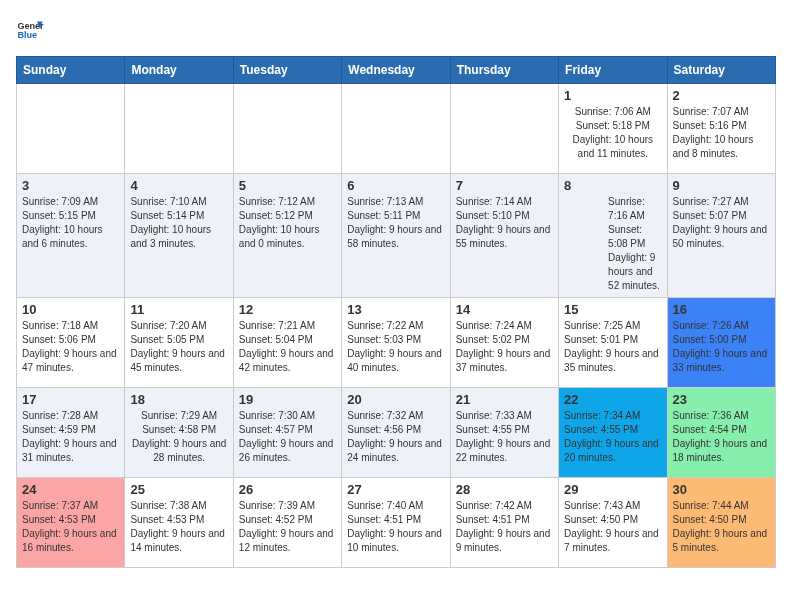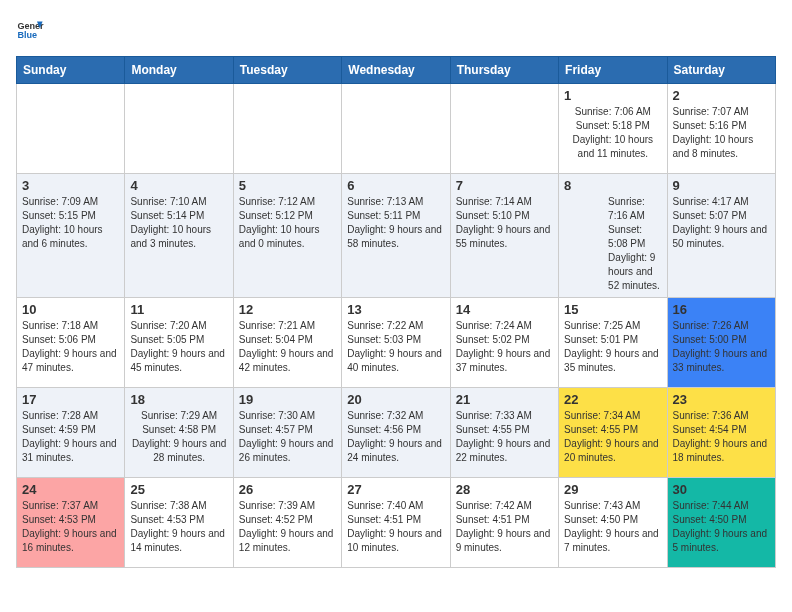--- a/index.html
+++ b/index.html
@@ -167,21 +167,21 @@
 Daylight: 9 hours and 55 minutes.</div>
         </td>
         <td style="background-color: rgb(238, 242, 248);">
           <div class="day-num">8</div>
           <div class="day-info" style="white-space: pre-line; margin-left: 44px;">Sunrise: 7:16 AM
 Sunset: 5:08 PM
 Daylight: 9 hours and 52 minutes.</div>
         </td>
         <td style="background-color: rgb(238, 242, 248);">
           <div class="day-num">9</div>
-          <div class="day-info" style="white-space: pre-line;">Sunrise: 4:17 AM
+          <div class="day-info" style="white-space: pre-line;">Sunrise: 7:27 AM
 Sunset: 5:07 PM
 Daylight: 9 hours and 50 minutes.</div>
         </td>
       </tr>
       <tr>
         <td style="background-color: rgb(255, 255, 255);">
           <div class="day-num">10</div>
           <div class="day-info" style="white-space: pre-line;">Sunrise: 7:18 AM
 Sunset: 5:06 PM
 Daylight: 9 hours and 47 minutes.</div>
@@ -247,27 +247,27 @@
           <div class="day-info" style="white-space: pre-line;">Sunrise: 7:32 AM
 Sunset: 4:56 PM
 Daylight: 9 hours and 24 minutes.</div>
         </td>
         <td style="background-color: rgb(238, 242, 248);">
           <div class="day-num">21</div>
           <div class="day-info" style="white-space: pre-line;">Sunrise: 7:33 AM
 Sunset: 4:55 PM
 Daylight: 9 hours and 22 minutes.</div>
         </td>
-        <td style="background-color: #fde047;">
+        <td style="background-color: #0ea5e9;">
           <div class="day-num">22</div>
           <div class="day-info" style="white-space: pre-line;">Sunrise: 7:34 AM
 Sunset: 4:55 PM
 Daylight: 9 hours and 20 minutes.</div>
         </td>
-        <td style="background-color: #fde047;">
+        <td style="background-color: #86efac;">
           <div class="day-num">23</div>
           <div class="day-info" style="white-space: pre-line;">Sunrise: 7:36 AM
 Sunset: 4:54 PM
 Daylight: 9 hours and 18 minutes.</div>
         </td>
       </tr>
       <tr>
         <td style="background-color: #fca5a5;">
           <div class="day-num">24</div>
           <div class="day-info" style="white-space: pre-line;">Sunrise: 7:37 AM
@@ -297,21 +297,21 @@
           <div class="day-info" style="white-space: pre-line;">Sunrise: 7:42 AM
 Sunset: 4:51 PM
 Daylight: 9 hours and 9 minutes.</div>
         </td>
         <td style="background-color: rgb(255, 255, 255);">
           <div class="day-num">29</div>
           <div class="day-info" style="white-space: pre-line;">Sunrise: 7:43 AM
 Sunset: 4:50 PM
 Daylight: 9 hours and 7 minutes.</div>
         </td>
-        <td style="background-color: #14b8a6;">
+        <td style="background-color: #fdba74;">
           <div class="day-num">30</div>
           <div class="day-info" style="white-space: pre-line;">Sunrise: 7:44 AM
 Sunset: 4:50 PM
 Daylight: 9 hours and 5 minutes.</div>
         </td>
       </tr>
     </tbody>
 </table>
 
 </body></html>

